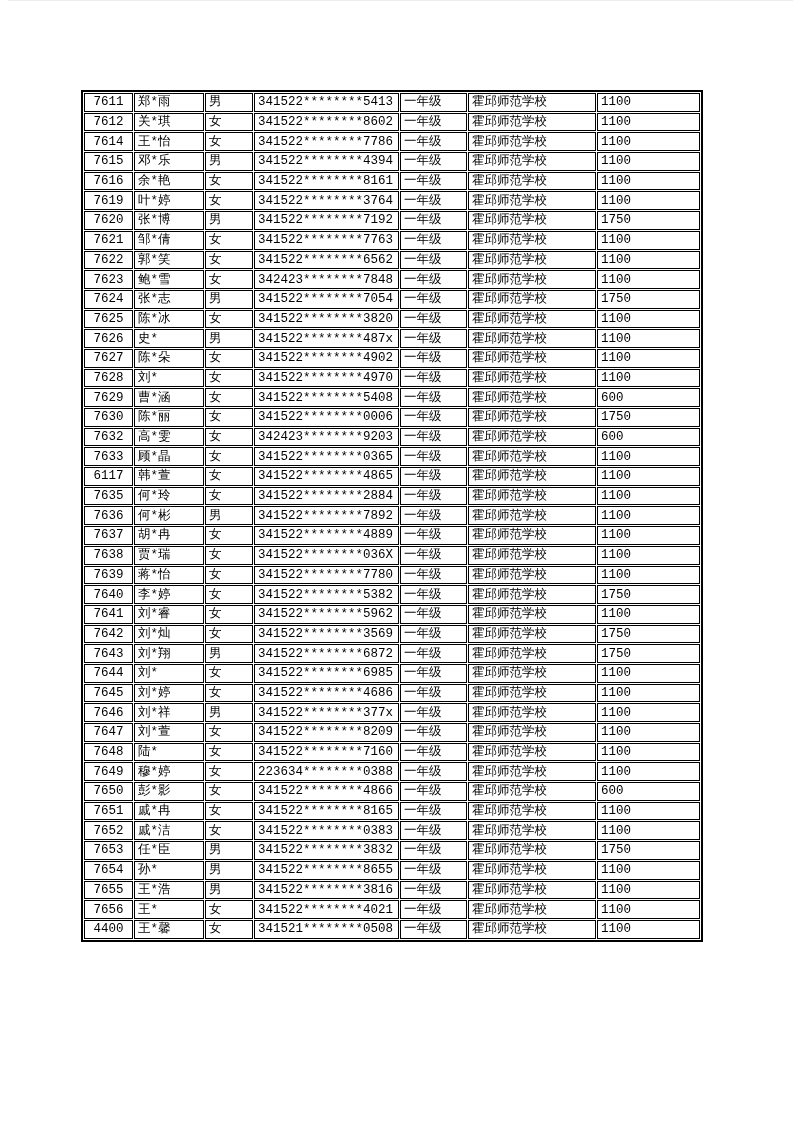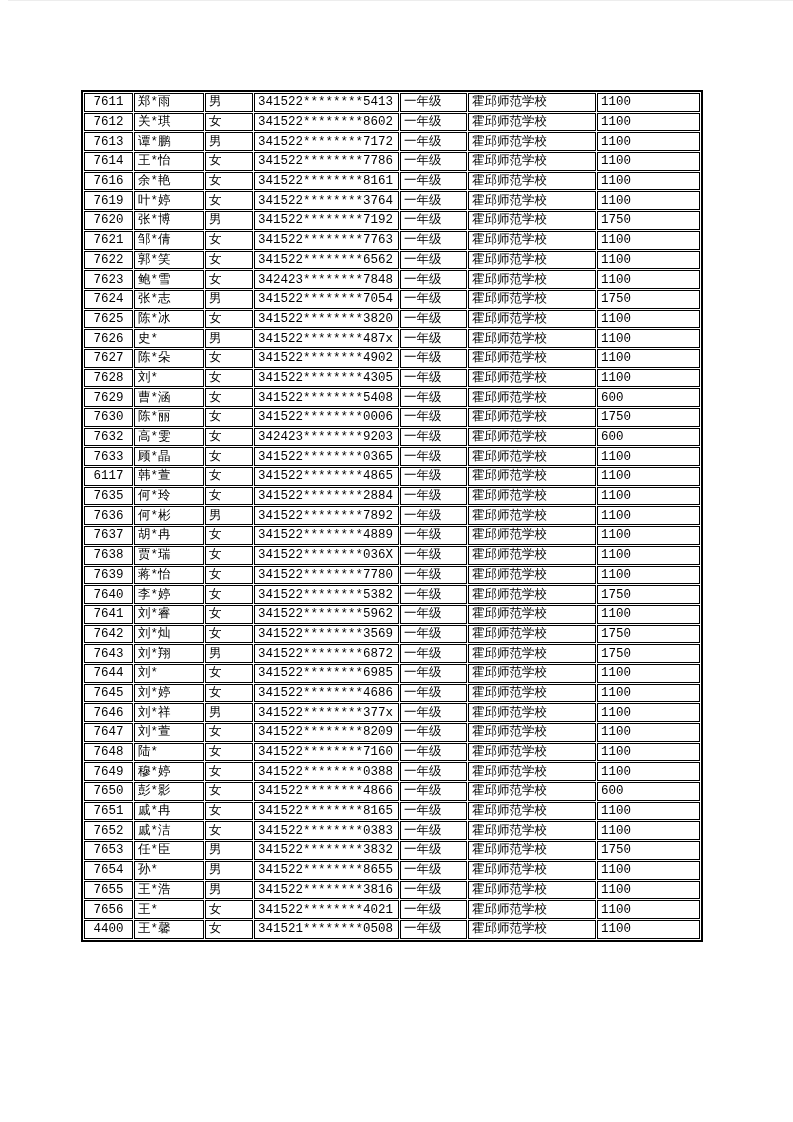--- a/index.html
+++ b/index.html
@@ -80,38 +80,38 @@
         <tr>
           <td class="center">7612</td>
           <td>关*琪</td>
           <td>女</td>
           <td>341522********8602</td>
           <td>一年级</td>
           <td>霍邱师范学校</td>
           <td>1100</td>
         </tr>
         <tr>
-          <td class="center">7613</td>
-          <td>谭*鹏</td>
-          <td>男</td>
-          <td>341522********7172</td>
-          <td>一年级</td>
-          <td>霍邱师范学校</td>
-          <td>1100</td>
-        </tr>
-        <tr>
           <td class="center">7614</td>
           <td>王*怡</td>
           <td>女</td>
           <td>341522********7786</td>
           <td>一年级</td>
           <td>霍邱师范学校</td>
           <td>1100</td>
         </tr>
         <tr>
+          <td class="center">7615</td>
+          <td>邓*乐</td>
+          <td>男</td>
+          <td>341522********4394</td>
+          <td>一年级</td>
+          <td>霍邱师范学校</td>
+          <td>1100</td>
+        </tr>
+        <tr>
           <td class="center">7616</td>
           <td>余*艳</td>
           <td>女</td>
           <td>341522********8161</td>
           <td>一年级</td>
           <td>霍邱师范学校</td>
           <td>1100</td>
         </tr>
         <tr>
           <td class="center">7619</td>
@@ -191,21 +191,21 @@
           <td>女</td>
           <td>341522********4902</td>
           <td>一年级</td>
           <td>霍邱师范学校</td>
           <td>1100</td>
         </tr>
         <tr>
           <td class="center">7628</td>
           <td>刘*</td>
           <td>女</td>
-          <td>341522********4305</td>
+          <td>341522********4970</td>
           <td>一年级</td>
           <td>霍邱师范学校</td>
           <td>1100</td>
         </tr>
         <tr>
           <td class="center">7629</td>
           <td>曹*涵</td>
           <td>女</td>
           <td>341522********5408</td>
           <td>一年级</td>
@@ -371,21 +371,21 @@
           <td>女</td>
           <td>341522********7160</td>
           <td>一年级</td>
           <td>霍邱师范学校</td>
           <td>1100</td>
         </tr>
         <tr>
           <td class="center">7649</td>
           <td>穆*婷</td>
           <td>女</td>
-          <td>341522********0388</td>
+          <td>223634********0388</td>
           <td>一年级</td>
           <td>霍邱师范学校</td>
           <td>1100</td>
         </tr>
         <tr>
           <td class="center">7650</td>
           <td>彭*影</td>
           <td>女</td>
           <td>341522********4866</td>
           <td>一年级</td>

